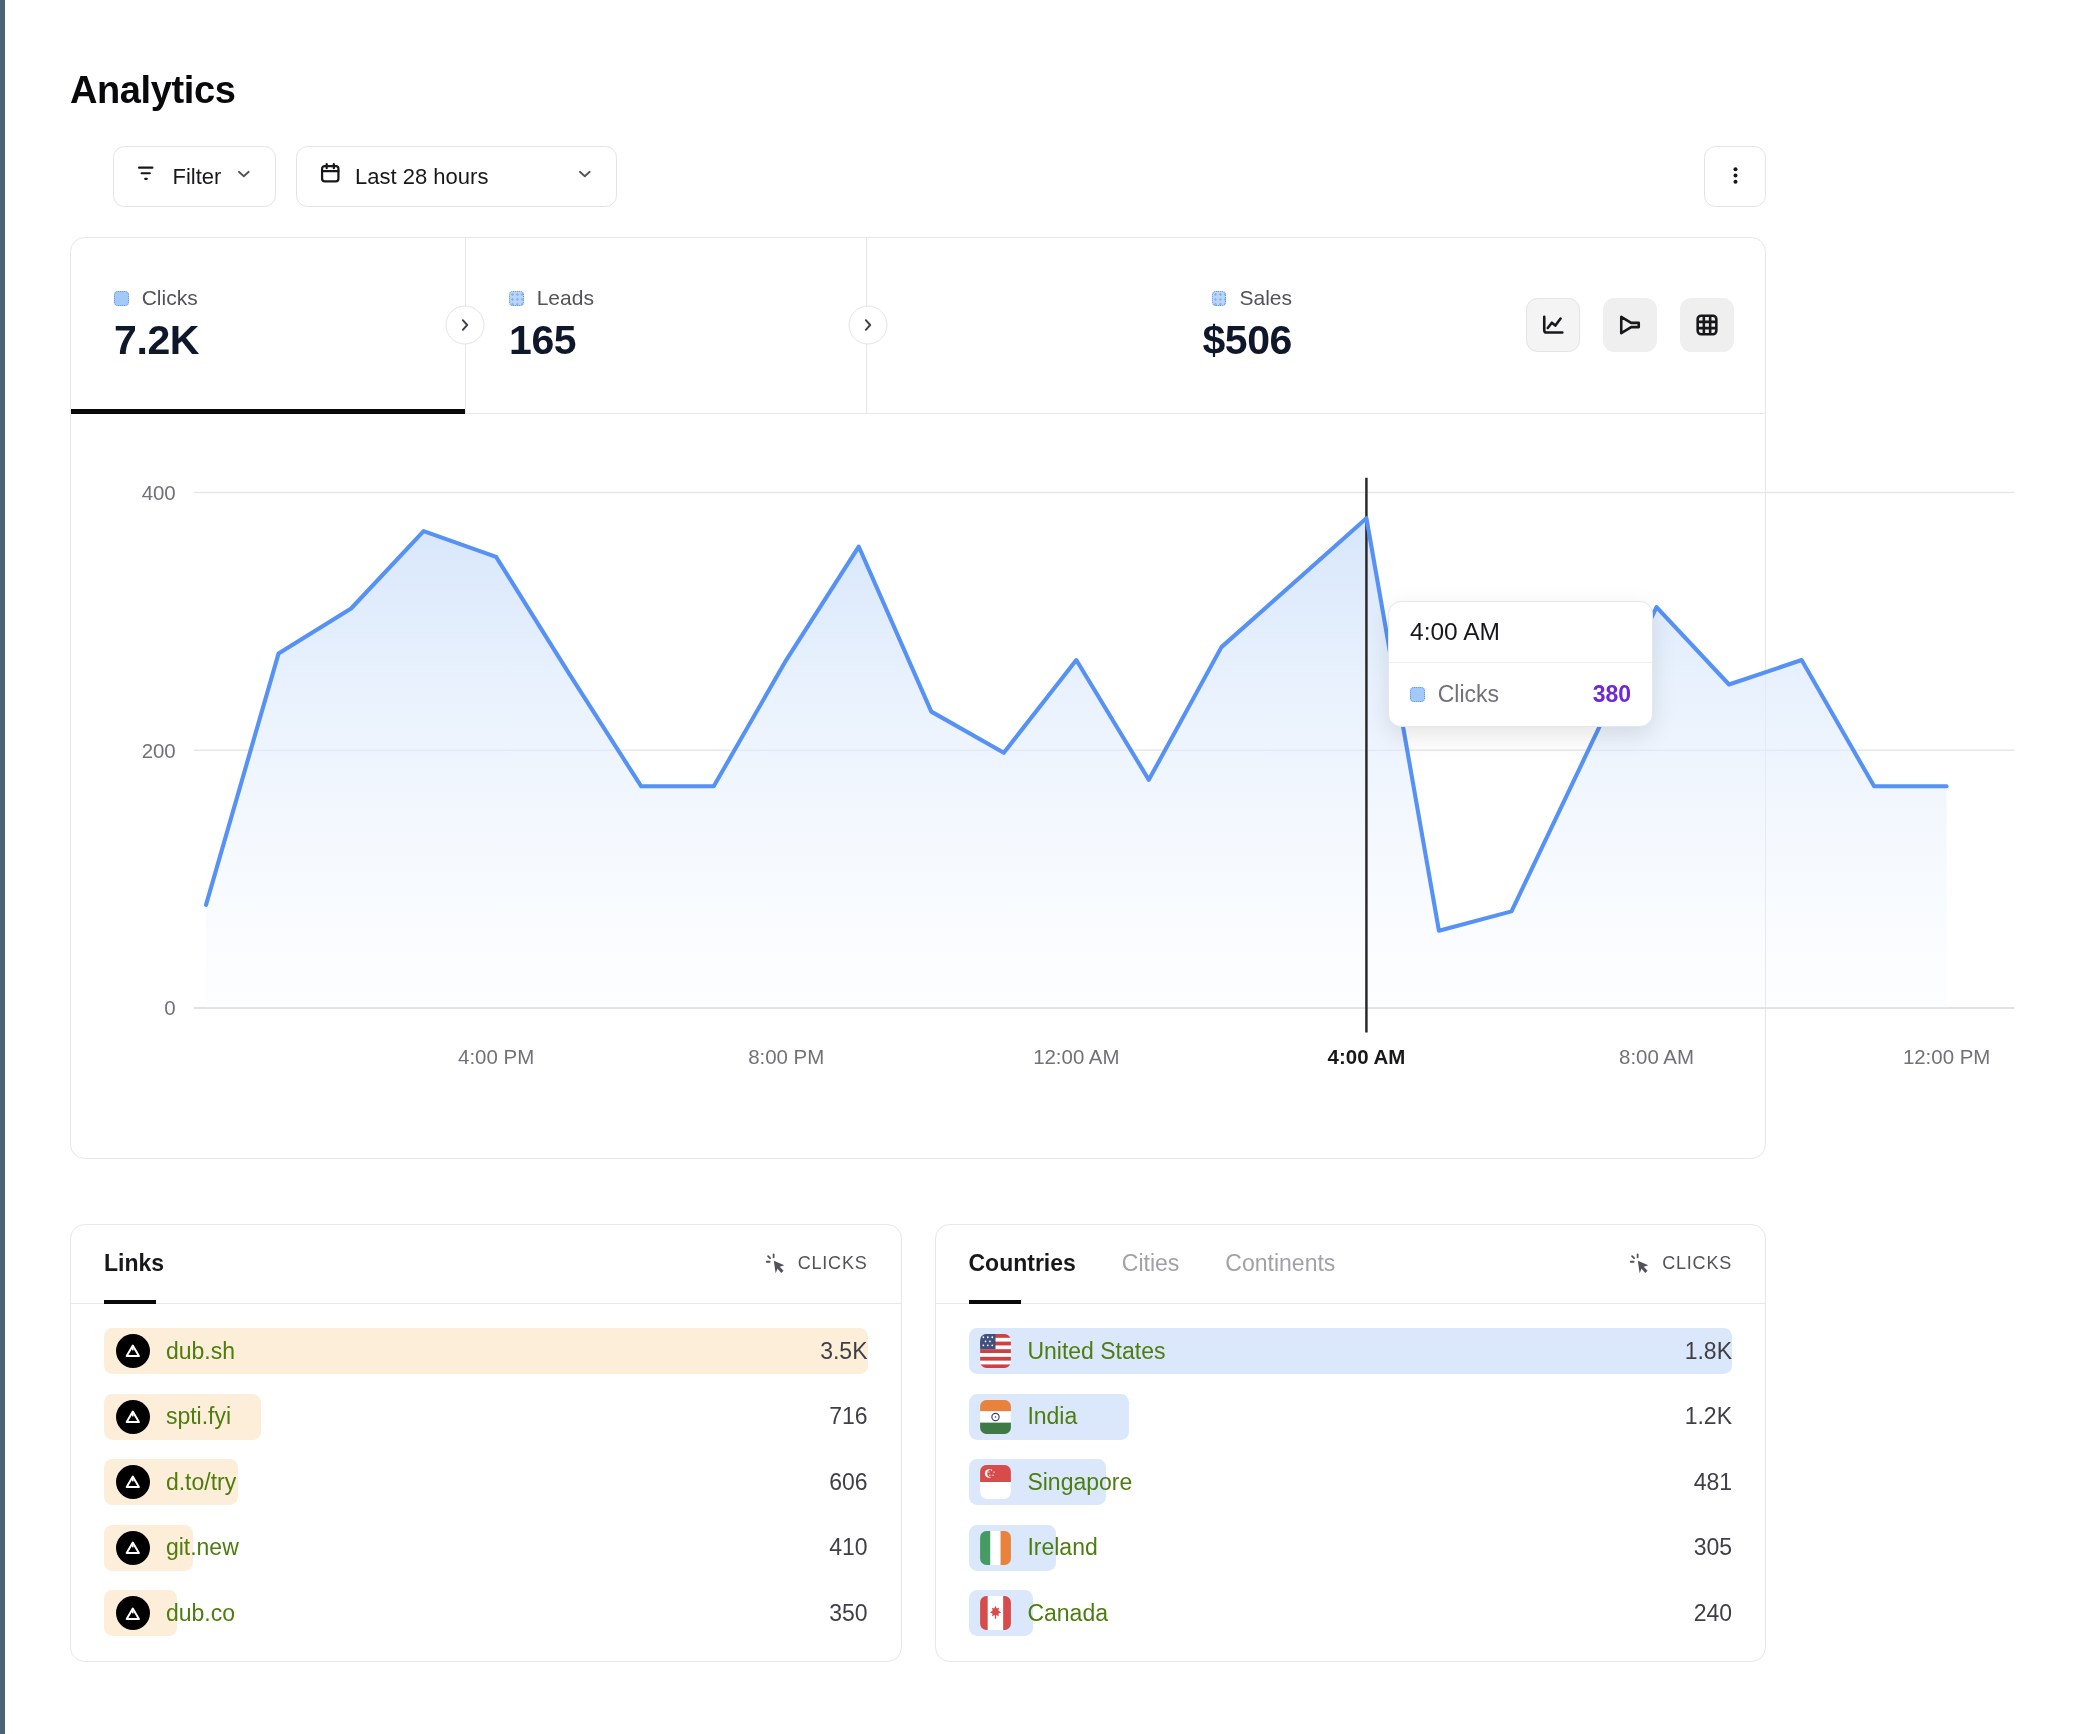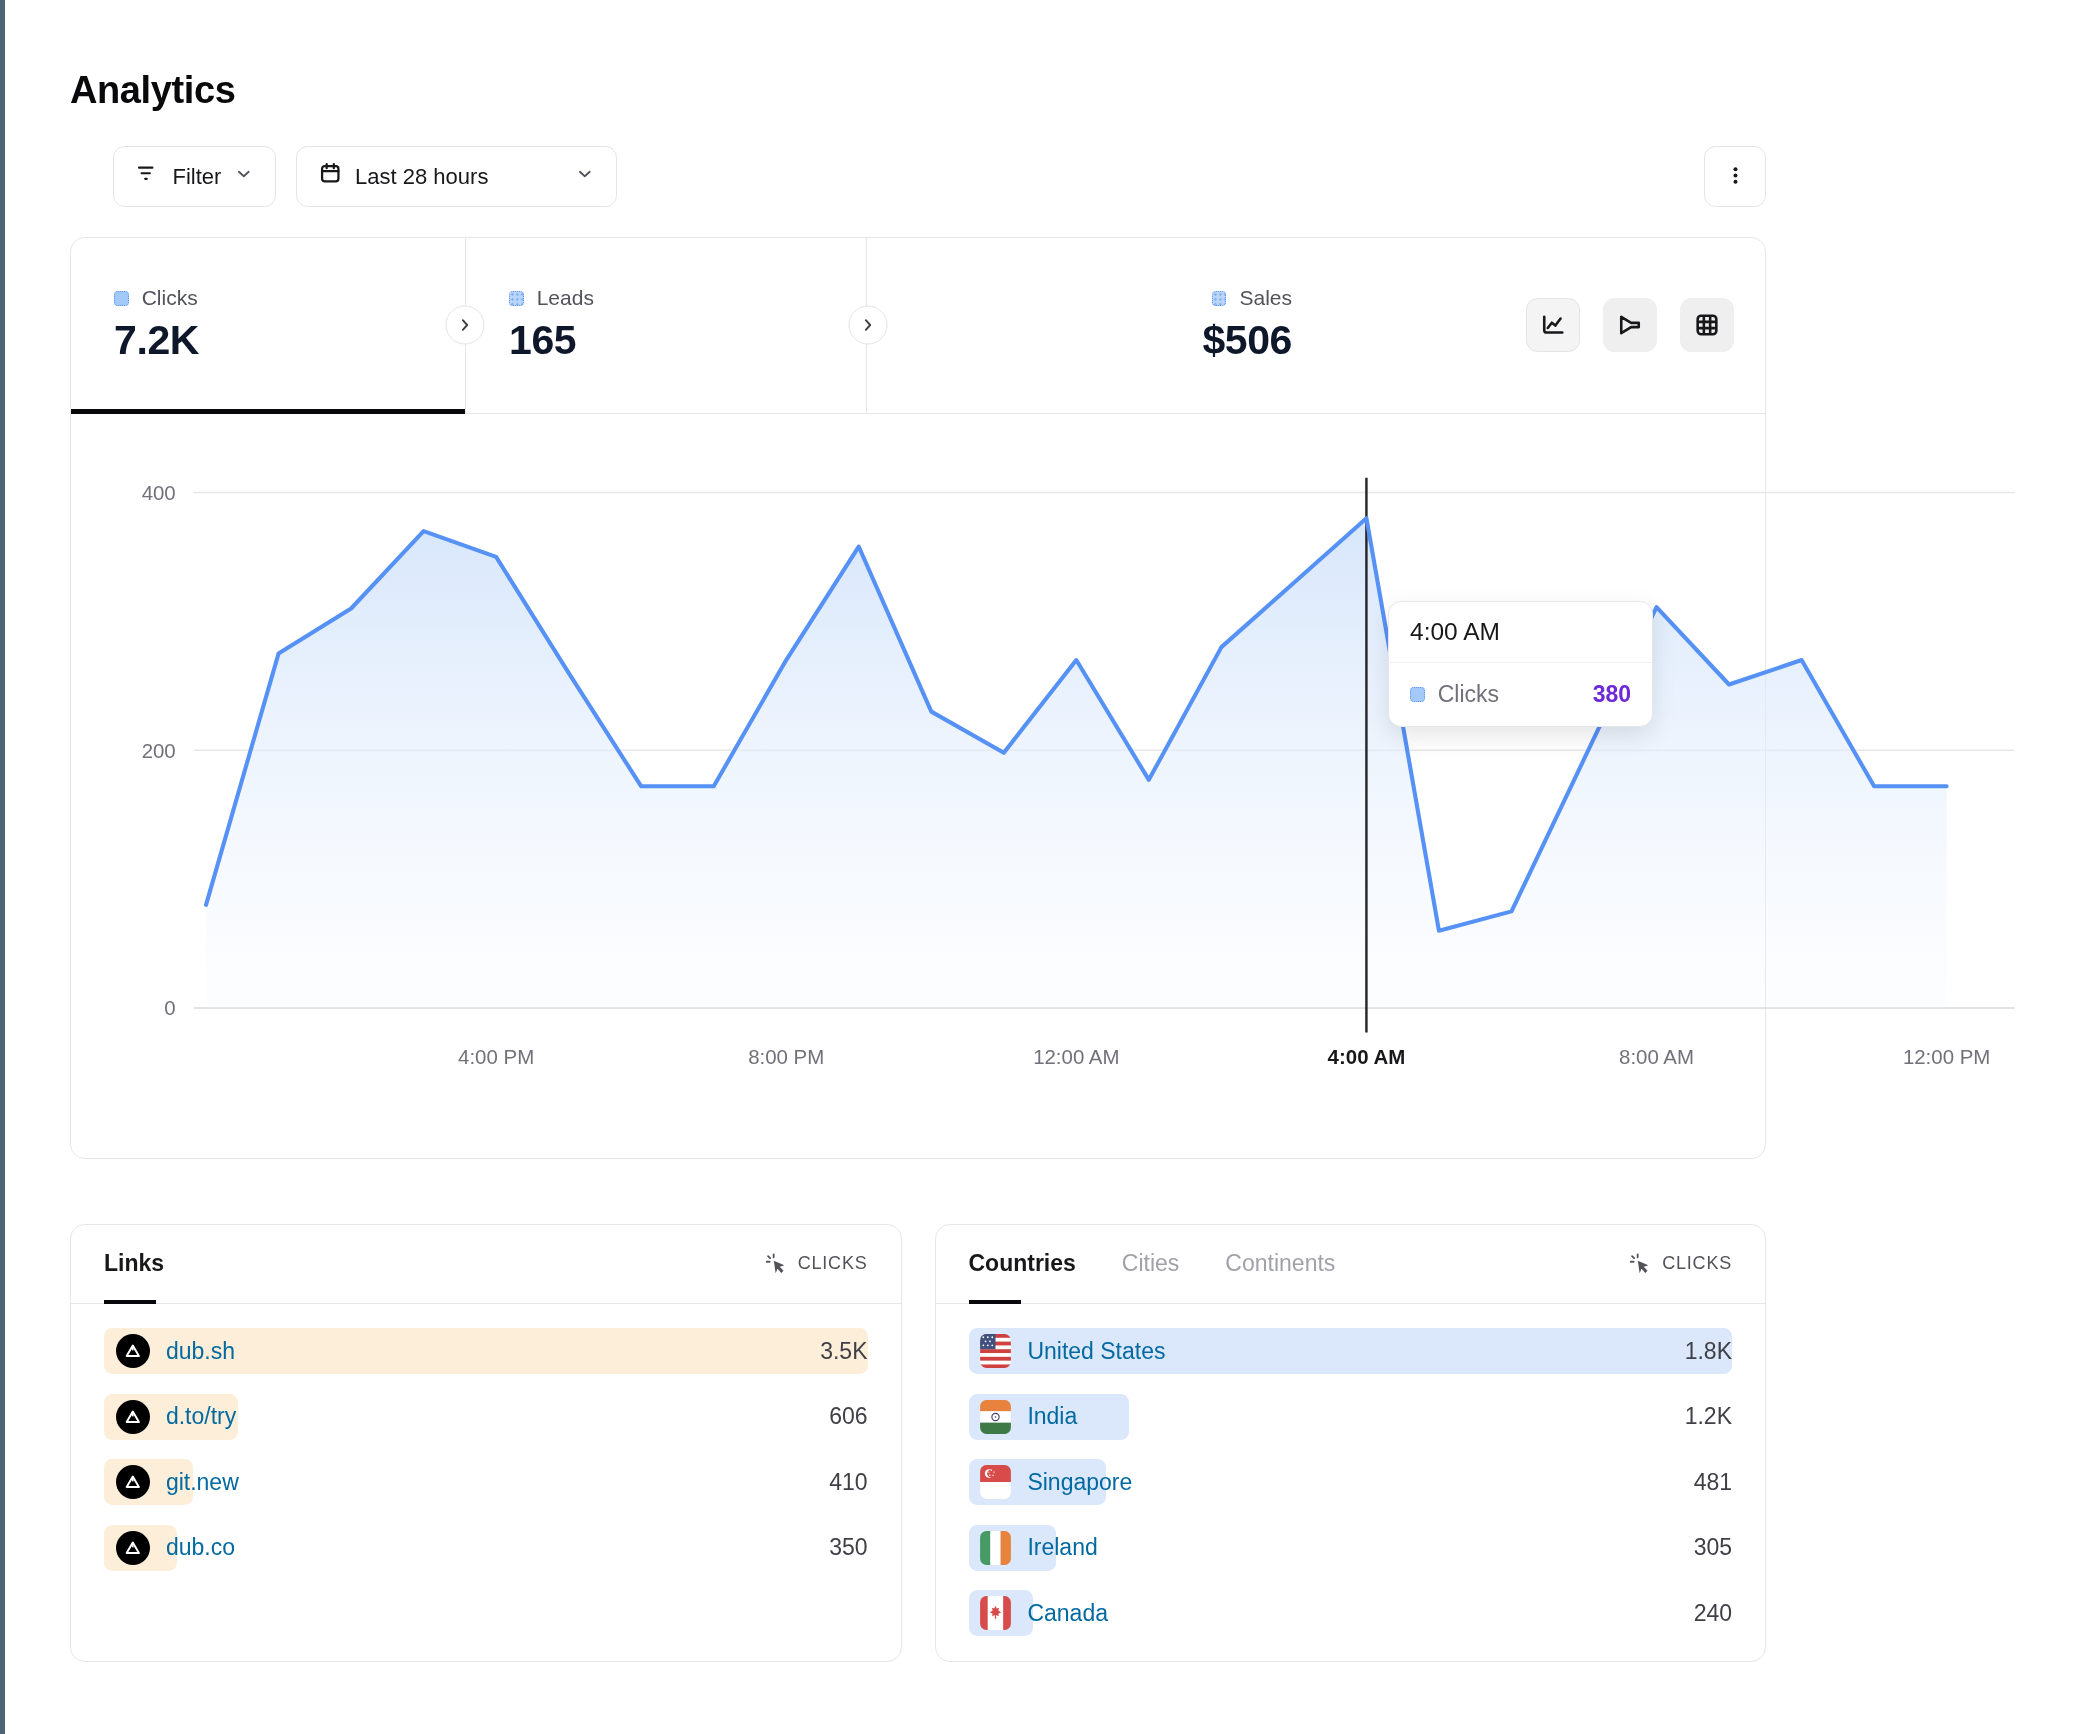--- a/index.html
+++ b/index.html
@@ -76,21 +76,21 @@
   .panel-head { position:relative; display:flex; align-items:center; height:79px; padding:0 33px; border-bottom:1.6px solid #e5e7eb; }
   .ptabs { display:flex; gap:46px; height:100%; align-items:center; }
   .ptab { position:relative; font-size:23px; color:#a1a1aa; height:100%; display:flex; align-items:center; cursor:pointer; }
   .ptab.active { color:#18181b; font-weight:700; }
   .ptab.active::after { content:""; position:absolute; left:0; bottom:-1.6px; height:4.1px; width:52px; background:#09090b; }
   .metric { margin-left:auto; display:flex; align-items:center; gap:9.8px; font-size:18px; letter-spacing:0.8px; color:#52525b; }
   .rows { padding:24.5px 33px 0 33px; display:flex; flex-direction:column; gap:19.6px; }
   .row { position:relative; height:46px; display:flex; align-items:center; cursor:pointer; }
   .bar { position:absolute; left:0; top:0; bottom:0; border-radius:8.2px; }
   .row-content { position:relative; display:flex; align-items:center; gap:16.4px; padding-left:11.5px; z-index:1; }
-  .row-label { font-size:23px; color:#0369a1; }
+  .row-label { font-size:23px; color:#4d7c0f; }
   .row-value { margin-left:auto; font-size:23px; color:#3f3f46; z-index:1; }
   .avatar { width:34px; height:34px; border-radius:50%; background:#000; display:flex; align-items:center; justify-content:center; }
   .flag { width:31px; height:34px; border-radius:6.5px; overflow:hidden; box-shadow:inset 0 0 0 0.8px rgba(0,0,0,.08); }
   .flag svg { display:block; width:100%; height:100%; }
   text { font-family:"Liberation Sans", sans-serif; }
 </style>
 </head>
 <body>
 
 <div class="edge-strip"></div>
@@ -259,20 +259,33 @@
                 <svg width="19.6" height="19.6" viewBox="0 0 24 24" fill="none" stroke="#fff" stroke-width="2.4" stroke-linejoin="round">
                   <path d="M12 5.5L19.5 18.5H4.5Z"></path>
                   <path d="M12 5.5v6" stroke-width="2"></path>
                 </svg>
               </span>
       <span class="row-label">dub.sh</span>
     </div>
     <span class="row-value">3.5K</span>
   </div>
 
+  <div class="row">
+    <div class="bar" style="background: rgb(252, 238, 216); width: 20.5%;"></div>
+    <div class="row-content">
+      <span class="avatar">
+                <svg width="19.6" height="19.6" viewBox="0 0 24 24" fill="none" stroke="#fff" stroke-width="2.4" stroke-linejoin="round">
+                  <path d="M12 5.5L19.5 18.5H4.5Z"></path>
+                  <path d="M12 5.5v6" stroke-width="2"></path>
+                </svg>
+              </span>
+      <span class="row-label">spti.fyi</span>
+    </div>
+    <span class="row-value">716</span>
+  </div>
 
   <div class="row">
     <div class="bar" style="background: rgb(252, 238, 216); width: 17.5%;"></div>
     <div class="row-content">
       <span class="avatar">
                 <svg width="19.6" height="19.6" viewBox="0 0 24 24" fill="none" stroke="#fff" stroke-width="2.4" stroke-linejoin="round">
                   <path d="M12 5.5L19.5 18.5H4.5Z"></path>
                   <path d="M12 5.5v6" stroke-width="2"></path>
                 </svg>
               </span>

